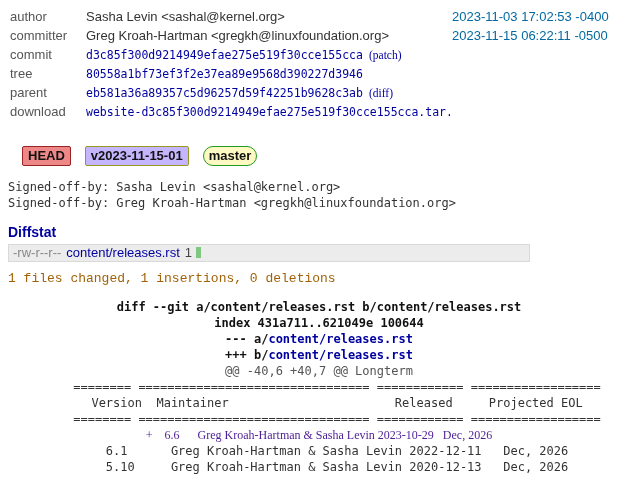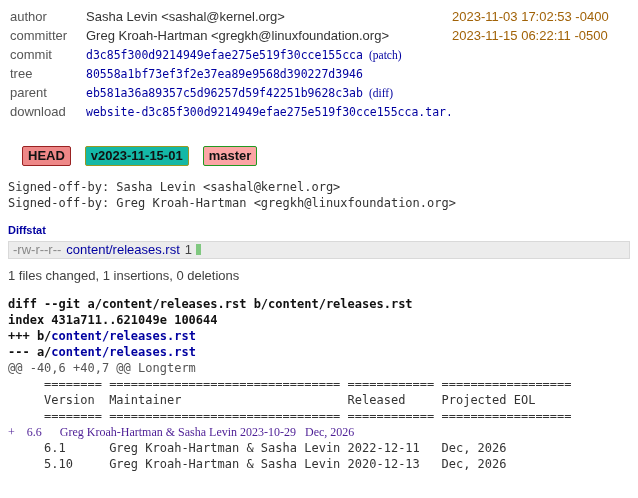--- a/index.html
+++ b/index.html
@@ -8,62 +8,62 @@
     width: 638px; height: 498px; overflow: hidden;
     font-family: "Liberation Sans", sans-serif;
     font-size: 13px; color: #333;
     padding: 7px 8px;
   }
   
   table.meta { border-collapse: collapse; width: 622px; table-layout: fixed; }
   table.meta td { padding: 0 2px; height: 19px; vertical-align: middle; white-space: nowrap; overflow: hidden; }
   td.mlabel { width: 76px; color: #555; }
   td.mvalue { width: 366px; color: #333; margin-left: 20px; }
-  td.mdate  { color: #a16207; }
+  td.mdate  { color: #0369a1; }
   .hashlink, .suffixlink {
     font-family: "DejaVu Sans Mono", monospace;
     font-size: 11.5px; color: #0000a0; text-decoration: none; text-align: right;
   }
   .suffixlink { margin-left: 6px; font-family: Liberation Serif, serif; }
   
   .titlebar { margin-top: 25px; display: flex; align-items: center; }
   .page-title { font-size: 17px; font-weight: 700; color: #222; letter-spacing: -0.2px; }
   .deco {
     display: inline-block; margin-left: 14px; padding: 0px 5px 1px 5px;
     font-size: 13px; font-weight: 700; color: #111;
     border: 1px solid; border-radius: 2px; text-decoration: none; line-height: 17px;
   }
   .deco-head   { background: #ee8888; border-color: #992222; text-align: center; }
-  .deco-tag    { background: #14b8a6; border-color: #999922; }
-  .deco-branch { background: #fca5a5; border-color: #229922; }
+  .deco-tag    { background: #c4b5fd; border-color: #999922; }
+  .deco-branch { background: #fef9c3; border-color: #229922; border-radius: 10px; }
   
   .commit-msg { margin-top: 13px; font-family: "DejaVu Sans Mono", monospace; font-size: 12px; color: #333; }
   .commit-msg div { line-height: 16px; white-space: pre; }
   
   .diffstat-heading {
     display: inline-block; margin-top: 13px;
-    font-weight: 700; color: #0000a0; text-decoration: none; font-size: 11px;
+    font-weight: 700; color: #0000a0; text-decoration: none; font-size: 14px;
   }
   .diffstat-row {
-    margin-top: 4px; width: 622px; height: 18px; line-height: 16px;
+    margin-top: 4px; width: 522px; height: 18px; line-height: 16px;
     background: #ececec; border: 1px solid #d9d9d9; padding: 0 4px;
     white-space: nowrap;
   }
   .file-mode { color: #888; }
   .file-path { color: #0000a0; text-decoration: none; margin-left: 5px; }
   .change-count { color: #444; margin-left: 5px; }
   .bar-add { display: inline-block; width: 5px; height: 11px; background: #80c880; margin-left: 4px; vertical-align: -1px; }
-  .diffstat-summary { margin-top: 9px; color: #404040; }
+  .diffstat-summary { margin-top: 9px; color: #a16207; font-family: Liberation Mono, monospace; }
   
   .diff {
     margin-top: 13px;
     font-family: "DejaVu Sans Mono", monospace;
     font-size: 12px; color: #333;
   }
-  .diff div { white-space: pre; line-height: 16px; }
+  .diff div { white-space: pre; line-height: 16px; text-align: center; }
   .diff-head { font-weight: 700; color: #111; }
   .diff-head a { color: #0000a0; text-decoration: none; font-weight: 700; }
   .hunk { color: #555; }
   .ctx { color: #333; }
   .add { color: #4c1d95; font-family: Liberation Serif, serif; }
 </style>
 </head>
 <body>
 
 
@@ -126,22 +126,22 @@
 
 <div class="diffstat-row">
   <span class="file-mode">-rw-r--r--</span><a href="#" class="file-path">content/releases.rst</a><span class="change-count">1</span><span class="bar-add"></span>
 </div>
 
 <div class="diffstat-summary">1 files changed, 1 insertions, 0 deletions</div>
 
 <div class="diff">
   <div class="diff-head">diff --git a/content/releases.rst b/content/releases.rst</div>
   <div class="diff-head">index 431a711..621049e 100644</div>
+  <div class="diff-head"><span>--- a/</span><a href="#">content/releases.rst</a></div>
   <div class="diff-head"><span>+++ b/</span><a href="#">content/releases.rst</a></div>
-  <div class="diff-head"><span>--- a/</span><a href="#">content/releases.rst</a></div>
   <div class="hunk">@@ -40,6 +40,7 @@ Longterm</div>
   <div class="ctx">     ======== ================================ ============ ==================</div>
   <div class="ctx">     Version  Maintainer                       Released     Projected EOL</div>
   <div class="ctx">     ======== ================================ ============ ==================</div>
   <div class="add">+    6.6      Greg Kroah-Hartman &amp; Sasha Levin 2023-10-29   Dec, 2026</div>
   <div class="ctx">     6.1      Greg Kroah-Hartman &amp; Sasha Levin 2022-12-11   Dec, 2026</div>
   <div class="ctx">     5.10     Greg Kroah-Hartman &amp; Sasha Levin 2020-12-13   Dec, 2026</div>
 </div>
 
 

